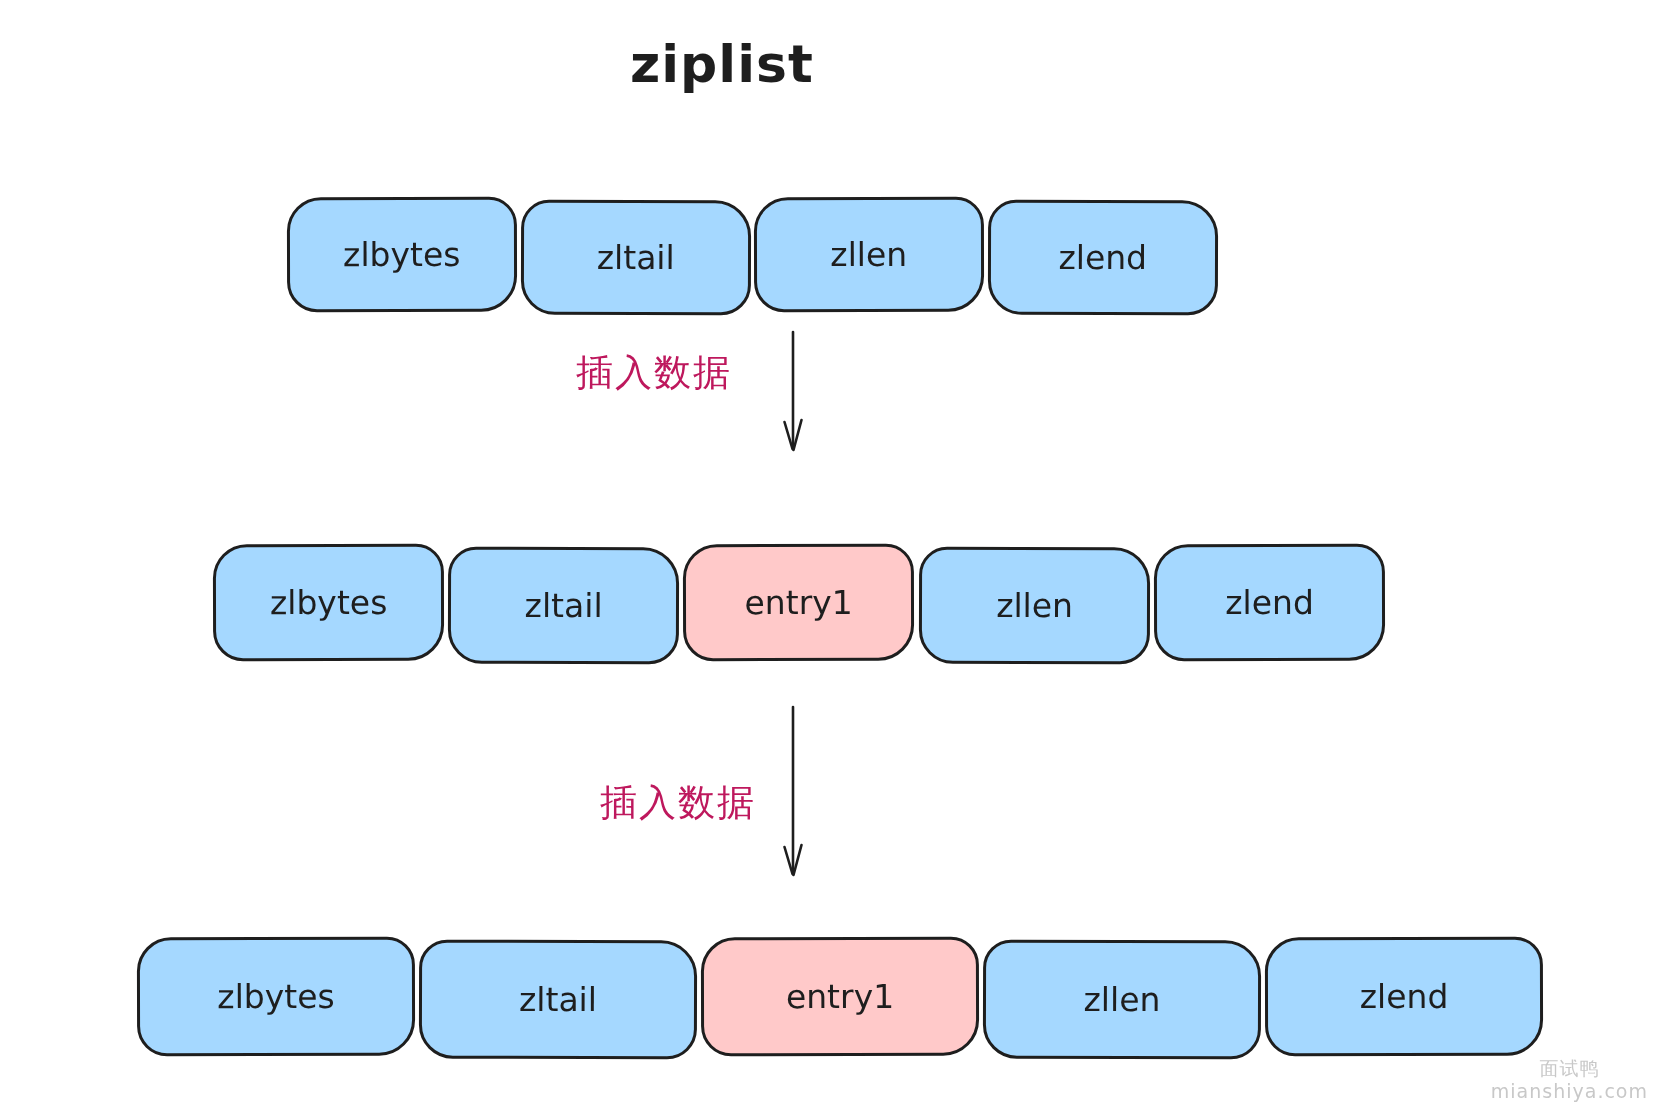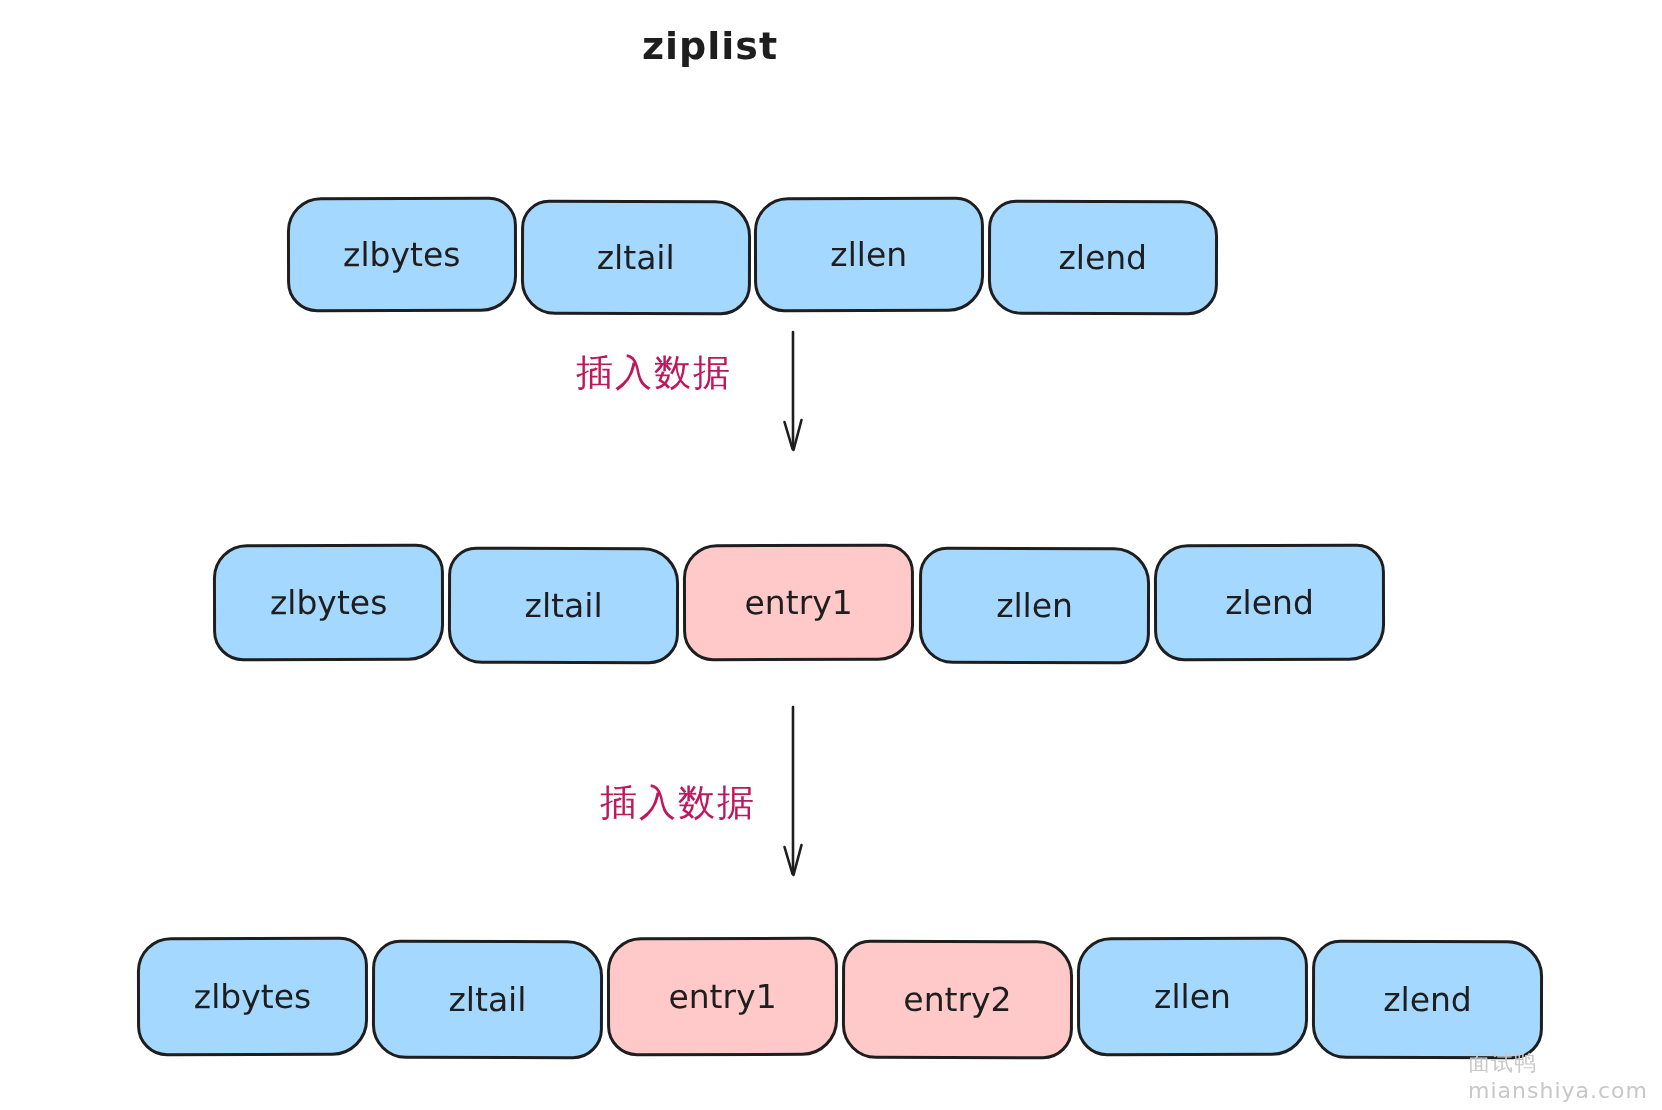--- a/index.html
+++ b/index.html
@@ -12,22 +12,22 @@
   body{
     width:1662px;height:1110px;
     background:#ffffff;
     position:relative;
     overflow:hidden;
     font-family:"DejaVu Sans", sans-serif;
     color:var(--stroke);
   }
   .title{
     position:absolute;
-    left:630px;top:24px;width:160px;
-    font-size:38px;font-weight:600;
+    left:630px;top:34px;width:160px;
+    font-size:52px;font-weight:600;
     text-align:center;
     letter-spacing:1px;
   }
   .row{
     position:absolute;
     display:flex;
     gap:4px;
   }
   .cell{
     flex:1 1 0;
@@ -52,23 +52,23 @@
   .arrow{position:absolute;}
   .arrow line,.arrow path{
     stroke:var(--stroke);
     stroke-width:2.6;
     stroke-linecap:round;
     fill:none;
   }
   .watermark{
     position:absolute;
     right:14px;bottom:6px;
-    text-align:left;
+    text-align:center;
     color:var(--wm);
-    font-size:22px;
+    font-size:19px;
     line-height:1.25;
     letter-spacing:1px;
     user-select:none;
   }
 </style>
 </head>
 <body>
 
 <div class="title">ziplist</div>
 
@@ -98,21 +98,20 @@
 <svg class="arrow" style="left:777px;top:703px" width="32" height="176" viewBox="0 0 32 176">
   <line x1="16" y1="4" x2="16" y2="168"></line>
   <path d="M7.5 144 L15.5 171"></path>
   <path d="M24.5 142 L16.5 172"></path>
 </svg>
 
 <div class="row" style="left:137px;top:893px;width:1406px;height:164px">
   <div class="cell">zlbytes</div>
   <div class="cell">zltail</div>
   <div class="cell entry">entry1</div>
-  <div class="cell entry">entry2</div>
   <div class="cell">zllen</div>
   <div class="cell">zlend</div>
 </div>
 
 <div class="watermark">
   <div>面试鸭</div>
   <div>mianshiya.com</div>
 </div>
 
 </body></html>

